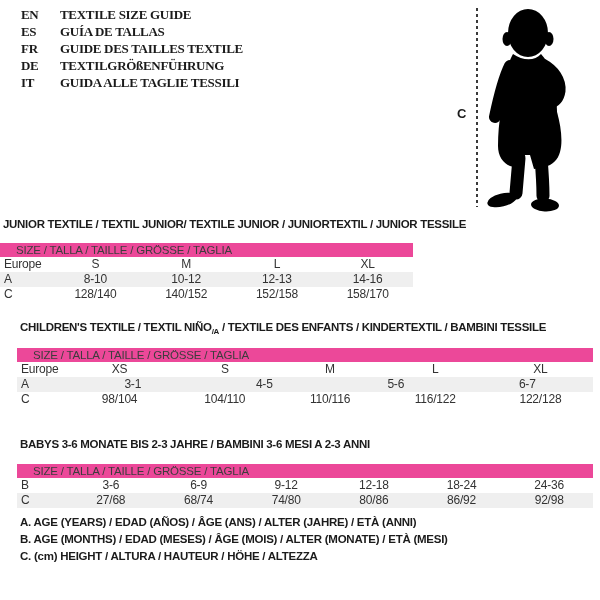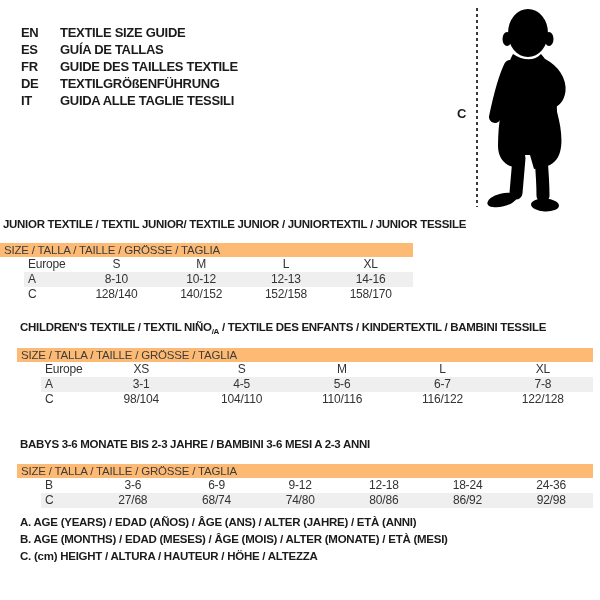--- a/index.html
+++ b/index.html
@@ -1,21 +1,21 @@
 <!DOCTYPE html>
 <html><head>
 <meta charset="utf-8">
 <style>
   html,body{margin:0;padding:0;background:#fff;}
   .canvas{
     position:relative;width:600px;height:600px;background:#ffffff;overflow:hidden;
     font-family:"Liberation Sans","DejaVu Sans",sans-serif;color:#1c1c1c;
   }
   
-  .lang-block{position:absolute;left:21px;top:24px;}
+  .lang-block{position:absolute;left:21px;top:6px;font-family:Liberation Serif, serif;}
   .lang-row{display:flex;height:17px;align-items:center;}
   .lang-code,.lang-label{
     font-weight:bold;font-size:13px;letter-spacing:-0.3px;color:#1b1b1b;white-space:nowrap;
   }
   .lang-code{width:39px;flex:0 0 39px;}
   
   .figure-line{
     position:absolute;left:476px;top:8px;width:2px;height:199px;
     background:repeating-linear-gradient(to bottom,#3a3a3a 0 3px,transparent 3px 6px);
   }
@@ -25,24 +25,24 @@
   .figure-svg{position:absolute;left:475px;top:0;width:125px;height:215px;}
   
   .size-table-block{position:absolute;}
   .table-title{
     position:absolute;left:3px;top:0;font-weight:bold;font-size:11.5px;line-height:15px;
     letter-spacing:-0.3px;white-space:nowrap;color:#1b1b1b;
   }
   .table-title .sub{font-size:8px;vertical-align:sub;}
   .stable{position:absolute;left:0;width:100%;}
   .table-header{
-    height:14px;line-height:14px;background:#fdba74;color:#3d3d3d;
-    font-size:11.5px;letter-spacing:-0.2px;padding-left:4px;box-sizing:border-box;
+    height:14px;line-height:14px;background:#ec4899;color:#3d3d3d;
+    font-size:11.5px;letter-spacing:-0.2px;padding-left:16px;box-sizing:border-box;
   }
-  .trow{display:flex;height:15px;line-height:15px;font-size:12px;letter-spacing:-0.2px;color:#333;margin-left:24px;}
+  .trow{display:flex;height:15px;line-height:15px;font-size:12px;letter-spacing:-0.2px;color:#333;}
   .trow.shaded{background:#efefef;}
   .tlabel{flex:0 0 50px;padding-left:4px;box-sizing:border-box;text-align:left;}
   .tcell{flex:1;text-align:center;}
   
   .footnotes{position:absolute;left:20px;top:514px;}
   .footnote{
     font-weight:bold;font-size:11.5px;line-height:17px;letter-spacing:-0.25px;
     color:#1b1b1b;white-space:nowrap;
   }
 </style>
@@ -134,21 +134,20 @@
             <div class="tcell">M</div>
             <div class="tcell">L</div>
             <div class="tcell">XL</div>
           </div>
           <div class="trow shaded">
             <div class="tlabel">A</div>
             <div class="tcell">3-1</div>
             <div class="tcell">4-5</div>
             <div class="tcell">5-6</div>
             <div class="tcell">6-7</div>
-            <div class="tcell">7-8</div>
           </div>
           <div class="trow">
             <div class="tlabel">C</div>
             <div class="tcell">98/104</div>
             <div class="tcell">104/110</div>
             <div class="tcell">110/116</div>
             <div class="tcell">116/122</div>
             <div class="tcell">122/128</div>
           </div>
         </div>

